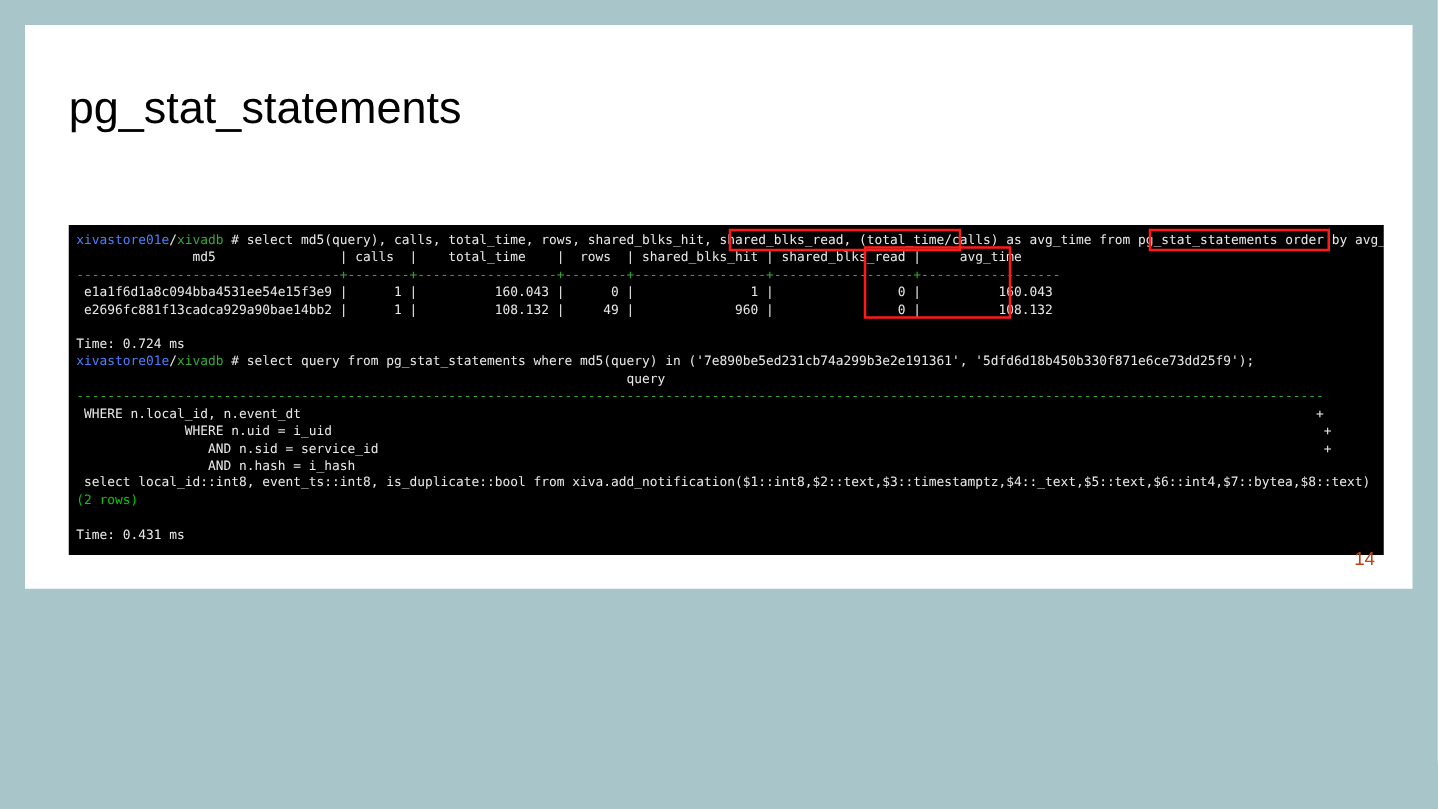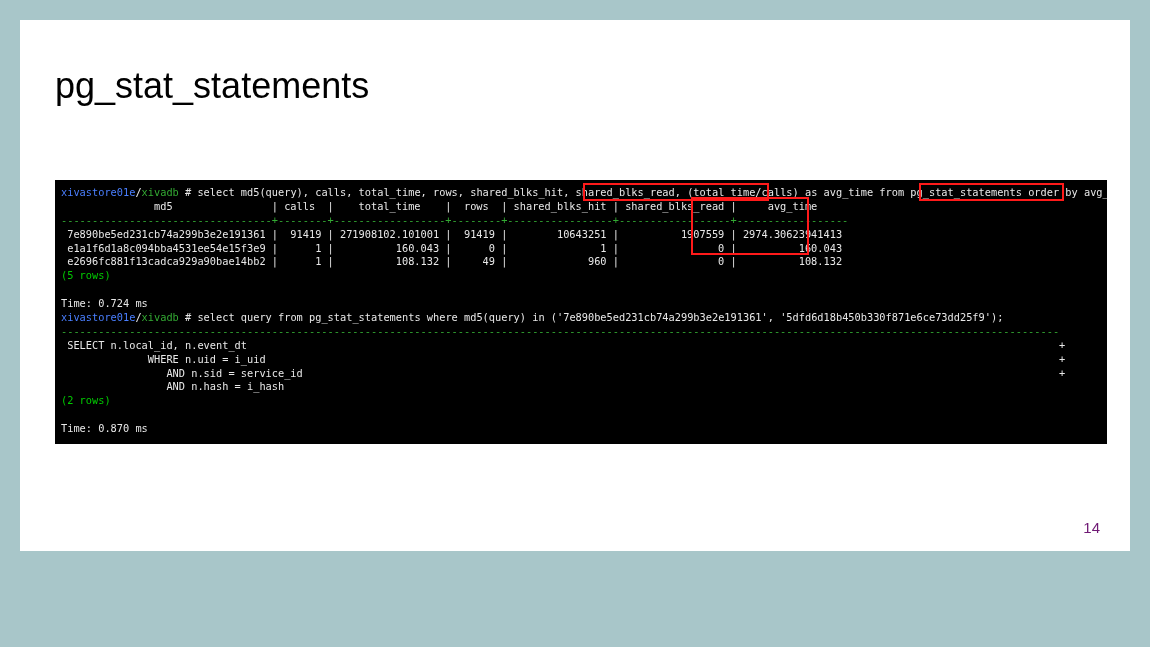--- a/index.html
+++ b/index.html
@@ -8,38 +8,38 @@
     width: 1150px;
     height: 647px;
     background: #a8c6c9;
     font-family: Arial, Helvetica, sans-serif;
   }
   .slide {
     position: absolute;
     left: 20px;
     top: 20px;
     width: 1110px;
-    height: 531px;
+    height: 451px;
     background: #ffffff;
   }
   .title {
     position: absolute;
     left: 35px;
     top: 45px;
     font-size: 36px;
     font-weight: 400;
     color: #000;
     font-family: Arial, Helvetica, sans-serif;
   }
   .page-num {
     position: absolute;
     right: 30px;
     bottom: 15px;
     font-size: 15px;
-    color: #701a75;
+    color: #c2410c;
   }
   .terminal {
     position: absolute;
     left: 35px;
     top: 160px;
     width: 1040px;
     background: #000000;
     color: #cccccc;
     font-family: "Menlo", "Consolas", monospace;
     font-size: 10.3px;
@@ -79,33 +79,33 @@
 
   <div class="terminal">
 
     <div class="hl" style="left:528px; top:3px; width:186px; height:18px;"></div>
     <div class="hl" style="left:864px; top:3px; width:145px; height:18px;"></div>
     <div class="hl" style="left:636px; top:17px; width:118px; height:58px;"></div>
 
     <pre><span class="blue">xivastore01e</span><span class="white">/</span><span class="green">xivadb</span><span class="white"> # </span><span class="white">select md5(query), calls, total_time, rows, shared_blks_hit, shared_blks_read, </span><span class="white">(total_time/calls) as avg_time</span><span class="white"> from pg_stat_statements </span><span class="white">order by avg_time desc</span></pre>
     <pre class="white">               md5                | calls  |    total_time    |  rows  | shared_blks_hit | shared_blks_read |     avg_time</pre>
     <pre class="green">----------------------------------+--------+------------------+--------+-----------------+------------------+------------------</pre>
-    <pre class="white"> 7e890be5ed231cb74a299b3e2e191361 |  91419 | 271908102.101001 |  91419 |        10643251 |          1907559 | 2974.30623941413</pre>
     <pre class="white"> e1a1f6d1a8c094bba4531ee54e15f3e9 |      1 |          160.043 |      0 |               1 |                0 |          160.043</pre>
     <pre class="white"> e2696fc881f13cadca929a90bae14bb2 |      1 |          108.132 |     49 |             960 |                0 |          108.132</pre>
-    <pre class="greenbright">(5 rows)</pre>
     <pre> </pre>
     <pre class="white">Time: 0.724 ms</pre>
 
     <pre><span class="blue">xivastore01e</span><span class="white">/</span><span class="green">xivadb</span><span class="white"> # </span><span class="white">select query from pg_stat_statements where md5(query) in ('7e890be5ed231cb74a299b3e2e191361', '5dfd6d18b450b330f871e6ce73dd25f9');</span></pre>
+    <pre class="white">                                                                       query</pre>
     <pre class="green">-----------------------------------------------------------------------------------------------------------------------------------------------------------------</pre>
-    <pre class="white"> SELECT n.local_id, n.event_dt                                                                                                                                   +</pre>
+    <pre class="white"> WHERE n.local_id, n.event_dt                                                                                                                                   +</pre>
     <pre class="white">              WHERE n.uid = i_uid                                                                                                                                +</pre>
     <pre class="white">                 AND n.sid = service_id                                                                                                                          +</pre>
     <pre class="white">                 AND n.hash = i_hash</pre>
+    <pre class="white"> select local_id::int8, event_ts::int8, is_duplicate::bool from xiva.add_notification($1::int8,$2::text,$3::timestamptz,$4::_text,$5::text,$6::int4,$7::bytea,$8::text)</pre>
     <pre class="greenbright">(2 rows)</pre>
     <pre> </pre>
-    <pre class="white">Time: 0.870 ms</pre>
+    <pre class="white">Time: 0.431 ms</pre>
 
   </div>
 
   <div class="page-num">14</div>
 </div>
 
 </body></html>

